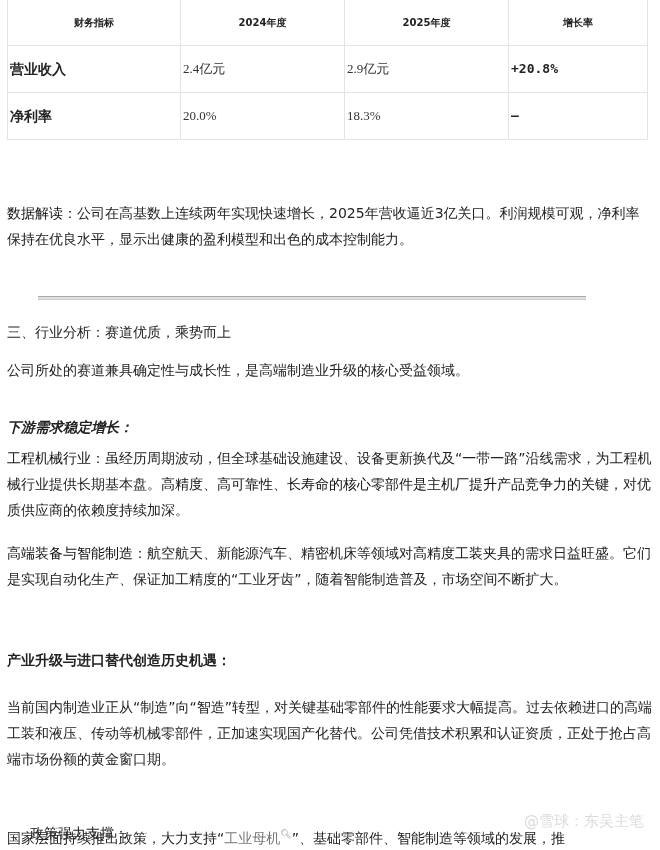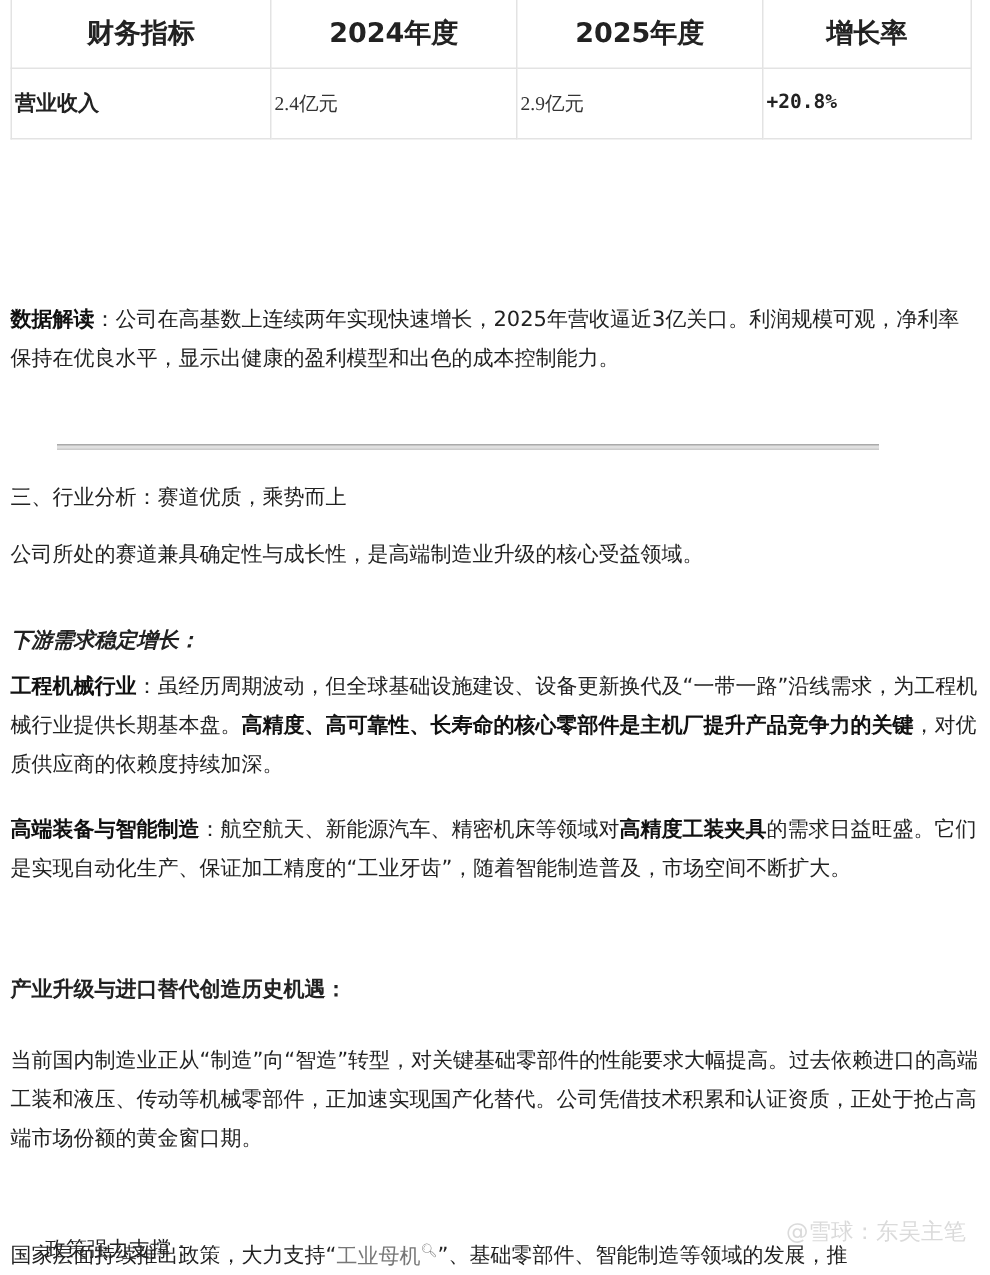--- a/index.html
+++ b/index.html
@@ -10,31 +10,31 @@
   }
   .page { position: absolute; left: 0; top: 0; width: 660px; }
 
   table.fin {
     position: absolute; left: 7px; top: -1px;
     border-collapse: collapse; table-layout: fixed;
     width: 641px;
   }
   table.fin td, table.fin th {
     border: 1px solid #e3e3e3;
-    font-size: 18px; line-height: 18px;
+    font-size: 10px; line-height: 18px;
     padding: 0 2px; vertical-align: middle;
   }
   table.fin th { height: 45px; font-weight: bold; text-align: center; color: #222; }
   table.fin td { height: 46px; text-align: left; }
   table.fin td.label { font-weight: bold; font-size: 14px; }
   table.fin td.val { font-family: Liberation Serif, serif; font-size: 13px; color: #333; }
   table.fin td.rate { font-family: "DejaVu Sans Mono", "Liberation Mono", monospace; font-size: 13px; font-weight: bold; }
 
   .text { position: absolute; left: 7px; width: 646px; font-size: 14px; line-height: 26px; color: #222; }
-  .text b { font-weight: bold; color: #111; }
+  .text b { font-weight: normal; color: #111; }
   .hr {
     position: absolute; left: 38px; top: 296px; width: 548px; height: 2px;
     border-top: 1px solid #aaaaaa; border-bottom: 1px solid #cccccc; background: #e0e0e0;
   }
   .watermark {
     position: absolute; left: 524px; top: 812px; font-size: 15px; color: rgba(150,150,150,0.35);
     white-space: nowrap;
   }
   .link-grey { color: #777777; }
   .search-icon { font-size: 9px; vertical-align: super; color: #888; }
@@ -50,20 +50,26 @@
       <th style="width:168px">财务指标</th>
       <th style="width:159px">2024年度</th>
       <th style="width:159px">2025年度</th>
       <th>增长率</th>
     </tr>
     <tr>
       <td class="label">营业收入</td>
       <td class="val">2.4亿元</td>
       <td class="val">2.9亿元</td>
       <td class="rate">+20.8%</td>
+    </tr>
+    <tr>
+      <td class="label">净利率</td>
+      <td class="val">20.0%</td>
+      <td class="val">18.3%</td>
+      <td class="rate">—</td>
     </tr>
   </tbody>
     </table>
 
   <div class="text" style="top:200px;">
     <b>数据解读</b><span>：公司在高基数上连续两年实现快速增长，2025年营收逼近3亿关口。利润规模可观，净利率保持在优良水平，显示出健康的盈利模型和出色的成本控制能力。</span>
   </div>
 
   <div class="hr"></div>
 

